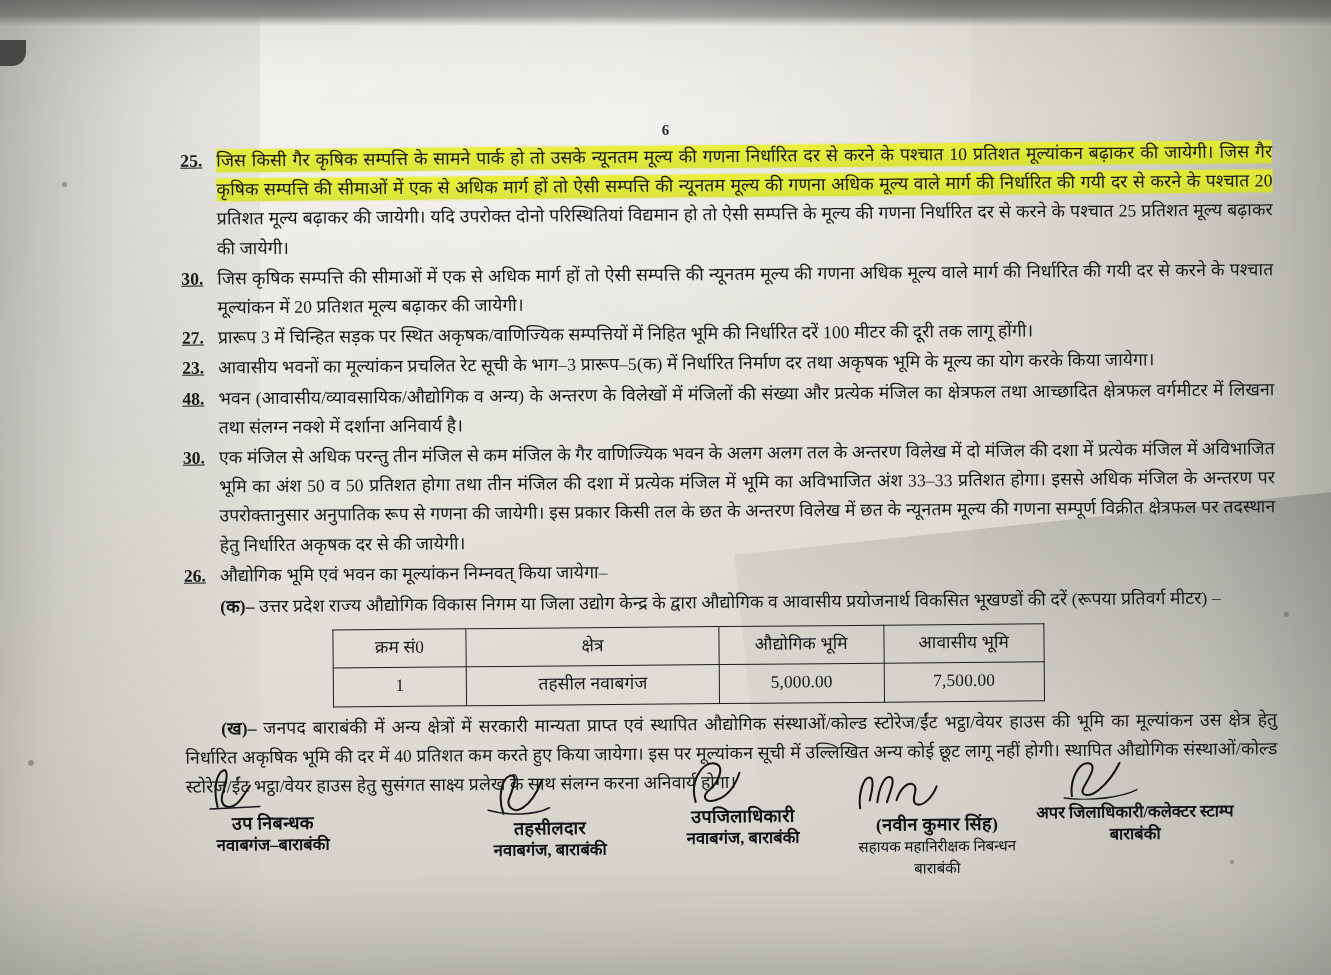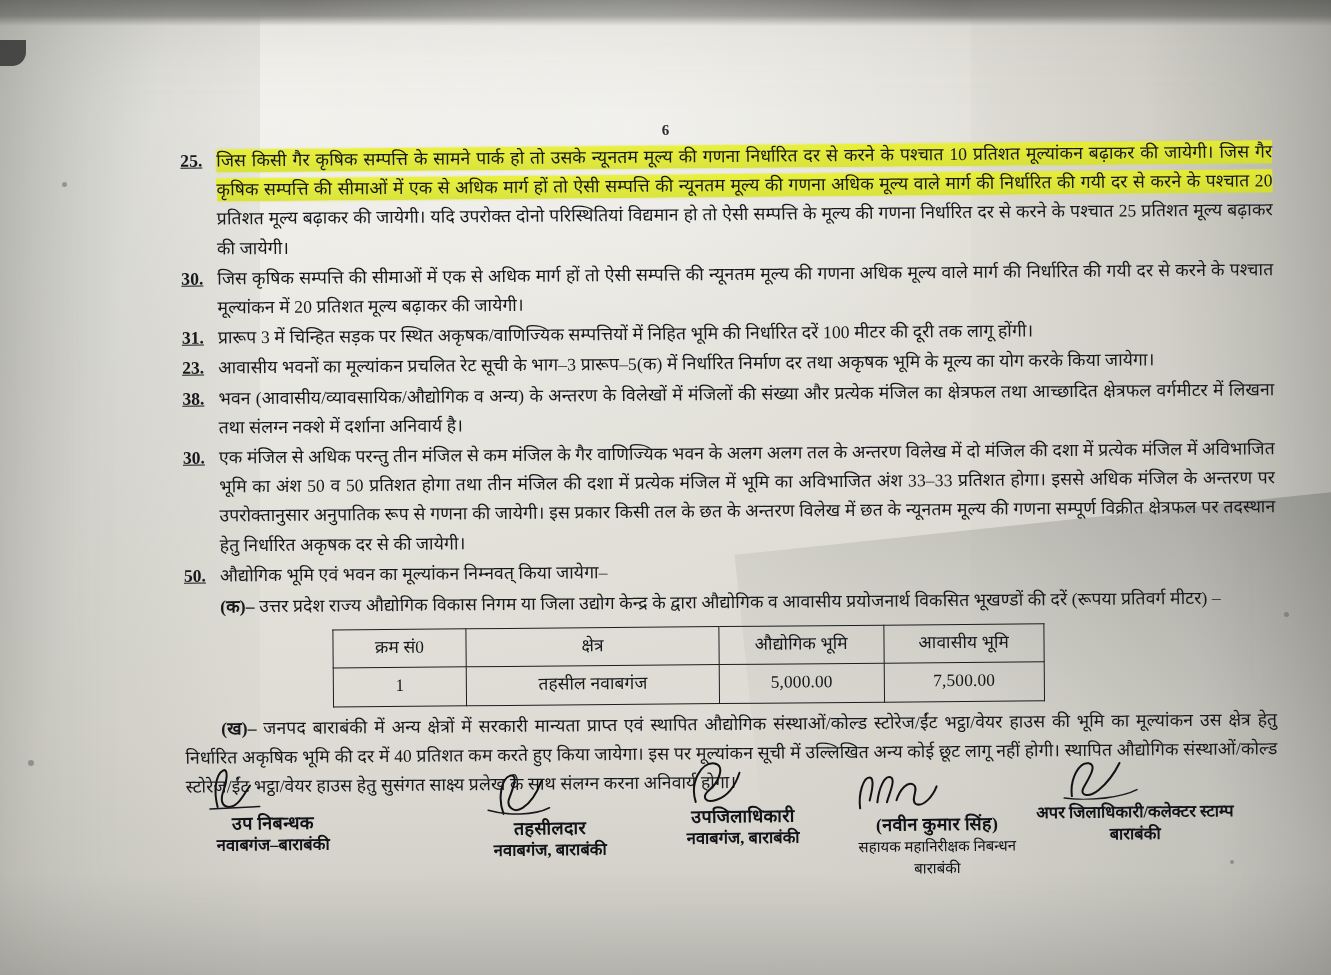--- a/index.html
+++ b/index.html
@@ -202,37 +202,37 @@
 
       <div class="clause">
         <span class="num">25.</span><span class="hl">जिस किसी गैर कृषिक सम्पत्ति के सामने पार्क हो तो उसके न्यूनतम मूल्य की गणना निर्धारित दर से करने के पश्चात 10 प्रतिशत मूल्यांकन बढ़ाकर की जायेगी। जिस गैर कृषिक सम्पत्ति की सीमाओं में एक से अधिक मार्ग हों तो ऐसी सम्पत्ति की न्यूनतम मूल्य की गणना अधिक मूल्य वाले मार्ग की निर्धारित की गयी दर से करने के पश्चात 20 </span><span>प्रतिशत मूल्य बढ़ाकर की जायेगी। यदि उपरोक्त दोनो परिस्थितियां विद्यमान हो तो ऐसी सम्पत्ति के मूल्य की गणना निर्धारित दर से करने के पश्चात 25 प्रतिशत मूल्य बढ़ाकर की जायेगी।</span>
       </div>
 
       <div class="clause">
         <span class="num">30.</span><span>जिस कृषिक सम्पत्ति की सीमाओं में एक से अधिक मार्ग हों तो ऐसी सम्पत्ति की न्यूनतम मूल्य की गणना अधिक मूल्य वाले मार्ग की निर्धारित की गयी दर से करने के पश्चात मूल्यांकन में 20 प्रतिशत मूल्य बढ़ाकर की जायेगी।</span>
       </div>
 
       <div class="clause">
-        <span class="num">31.</span><span>प्रारूप 3 में चिन्हित सड़क पर स्थित अकृषक/वाणिज्यिक सम्पत्तियों में निहित भूमि की निर्धारित दरें 100 मीटर की दूरी तक लागू होंगी।</span>
+        <span class="num">27.</span><span>प्रारूप 3 में चिन्हित सड़क पर स्थित अकृषक/वाणिज्यिक सम्पत्तियों में निहित भूमि की निर्धारित दरें 100 मीटर की दूरी तक लागू होंगी।</span>
       </div>
 
       <div class="clause">
         <span class="num">23.</span><span>आवासीय भवनों का मूल्यांकन प्रचलित रेट सूची के भाग–3 प्रारूप–5(क) में निर्धारित निर्माण दर तथा अकृषक भूमि के मूल्य का योग करके किया जायेगा।</span>
       </div>
 
       <div class="clause">
-        <span class="num">38.</span><span>भवन (आवासीय/व्यावसायिक/औद्योगिक व अन्य) के अन्तरण के विलेखों में मंजिलों की संख्या और प्रत्येक मंजिल का क्षेत्रफल तथा आच्छादित क्षेत्रफल वर्गमीटर में लिखना तथा संलग्न नक्शे में दर्शाना अनिवार्य है।</span>
+        <span class="num">48.</span><span>भवन (आवासीय/व्यावसायिक/औद्योगिक व अन्य) के अन्तरण के विलेखों में मंजिलों की संख्या और प्रत्येक मंजिल का क्षेत्रफल तथा आच्छादित क्षेत्रफल वर्गमीटर में लिखना तथा संलग्न नक्शे में दर्शाना अनिवार्य है।</span>
       </div>
 
       <div class="clause">
         <span class="num">30.</span><span>एक मंजिल से अधिक परन्तु तीन मंजिल से कम मंजिल के गैर वाणिज्यिक भवन के अलग अलग तल के अन्तरण विलेख में दो मंजिल की दशा में प्रत्येक मंजिल में अविभाजित भूमि का अंश 50 व 50 प्रतिशत होगा तथा तीन मंजिल की दशा में प्रत्येक मंजिल में भूमि का अविभाजित अंश 33–33 प्रतिशत होगा। इससे अधिक मंजिल के अन्तरण पर उपरोक्तानुसार अनुपातिक रूप से गणना की जायेगी। इस प्रकार किसी तल के छत के अन्तरण विलेख में छत के न्यूनतम मूल्य की गणना सम्पूर्ण विक्रीत क्षेत्रफल पर तदस्थान हेतु निर्धारित अकृषक दर से की जायेगी।</span>
       </div>
 
       <div class="clause">
-        <span class="num">50.</span><span>औद्योगिक भूमि एवं भवन का मूल्यांकन निम्नवत् किया जायेगा–</span>
+        <span class="num">26.</span><span>औद्योगिक भूमि एवं भवन का मूल्यांकन निम्नवत् किया जायेगा–</span>
       </div>
 
       <div class="sub">
         <span class="lbl">(क)–</span>
         <span>उत्तर प्रदेश राज्य औद्योगिक विकास निगम या जिला उद्योग केन्द्र के द्वारा औद्योगिक व आवासीय प्रयोजनार्थ विकसित भूखण्डों की दरें (रूपया प्रतिवर्ग मीटर) –</span>
       </div>
 
       <table id="rate-table">
         <thead>
           <tr>

